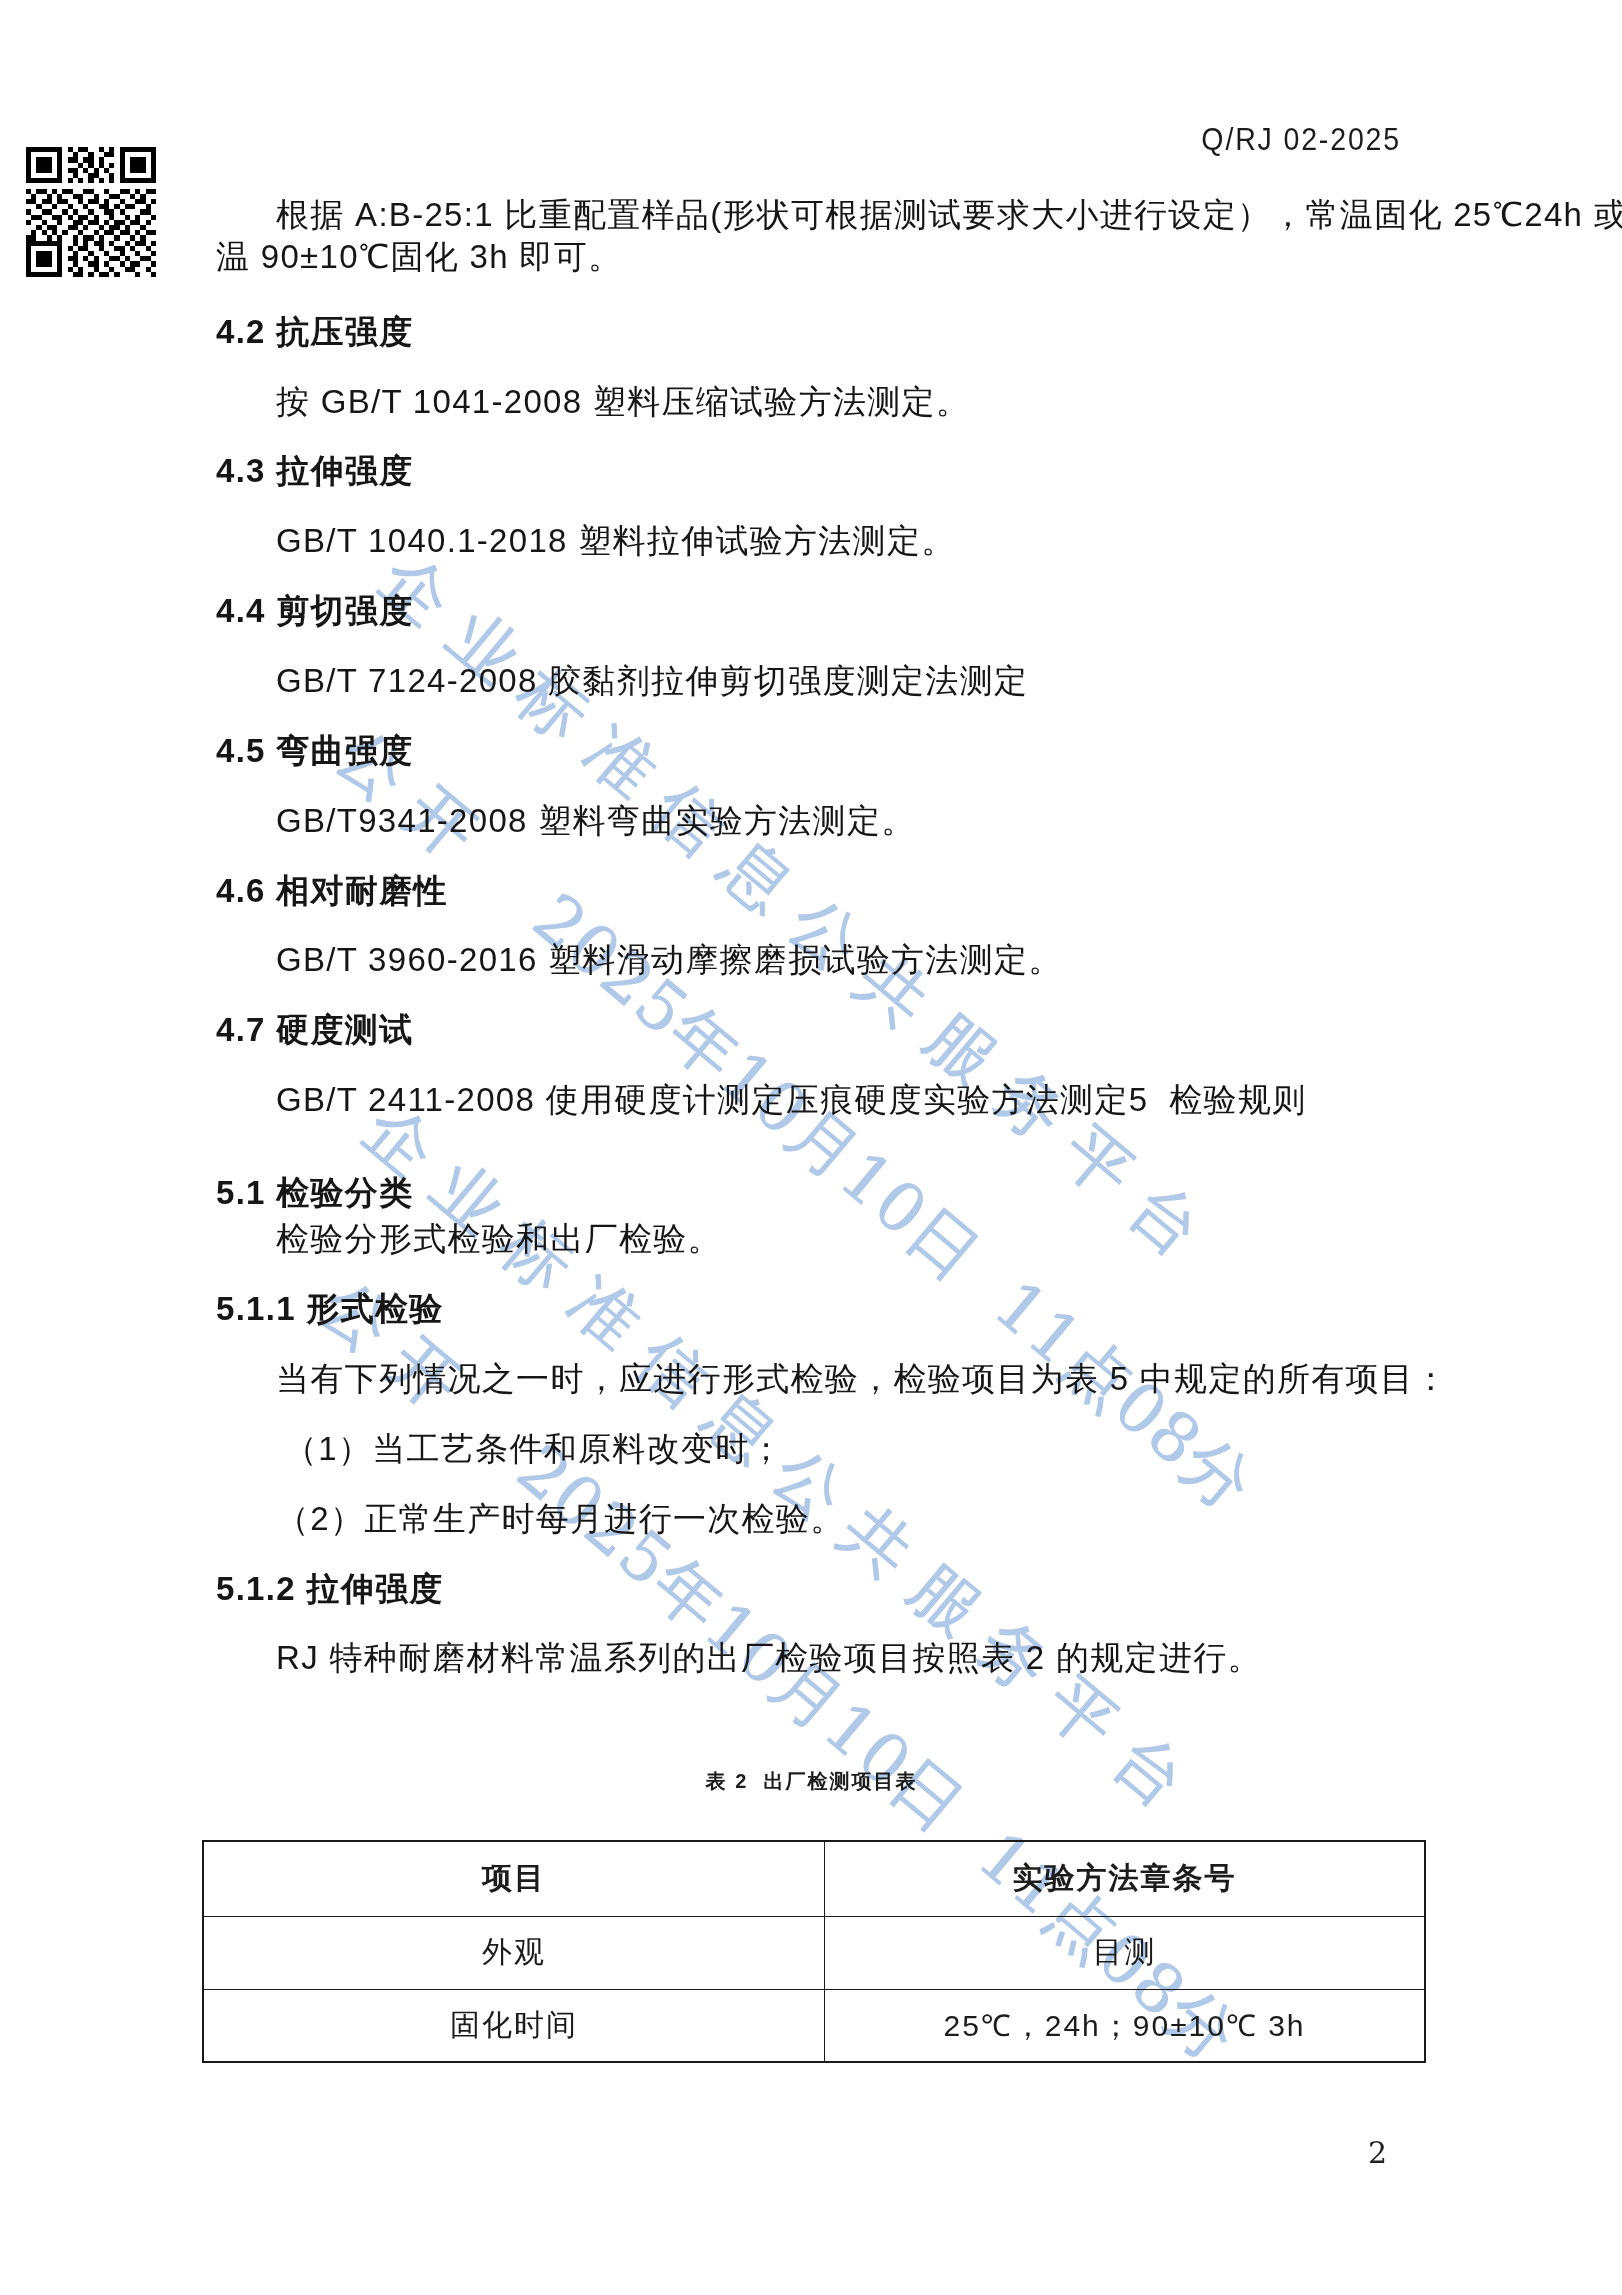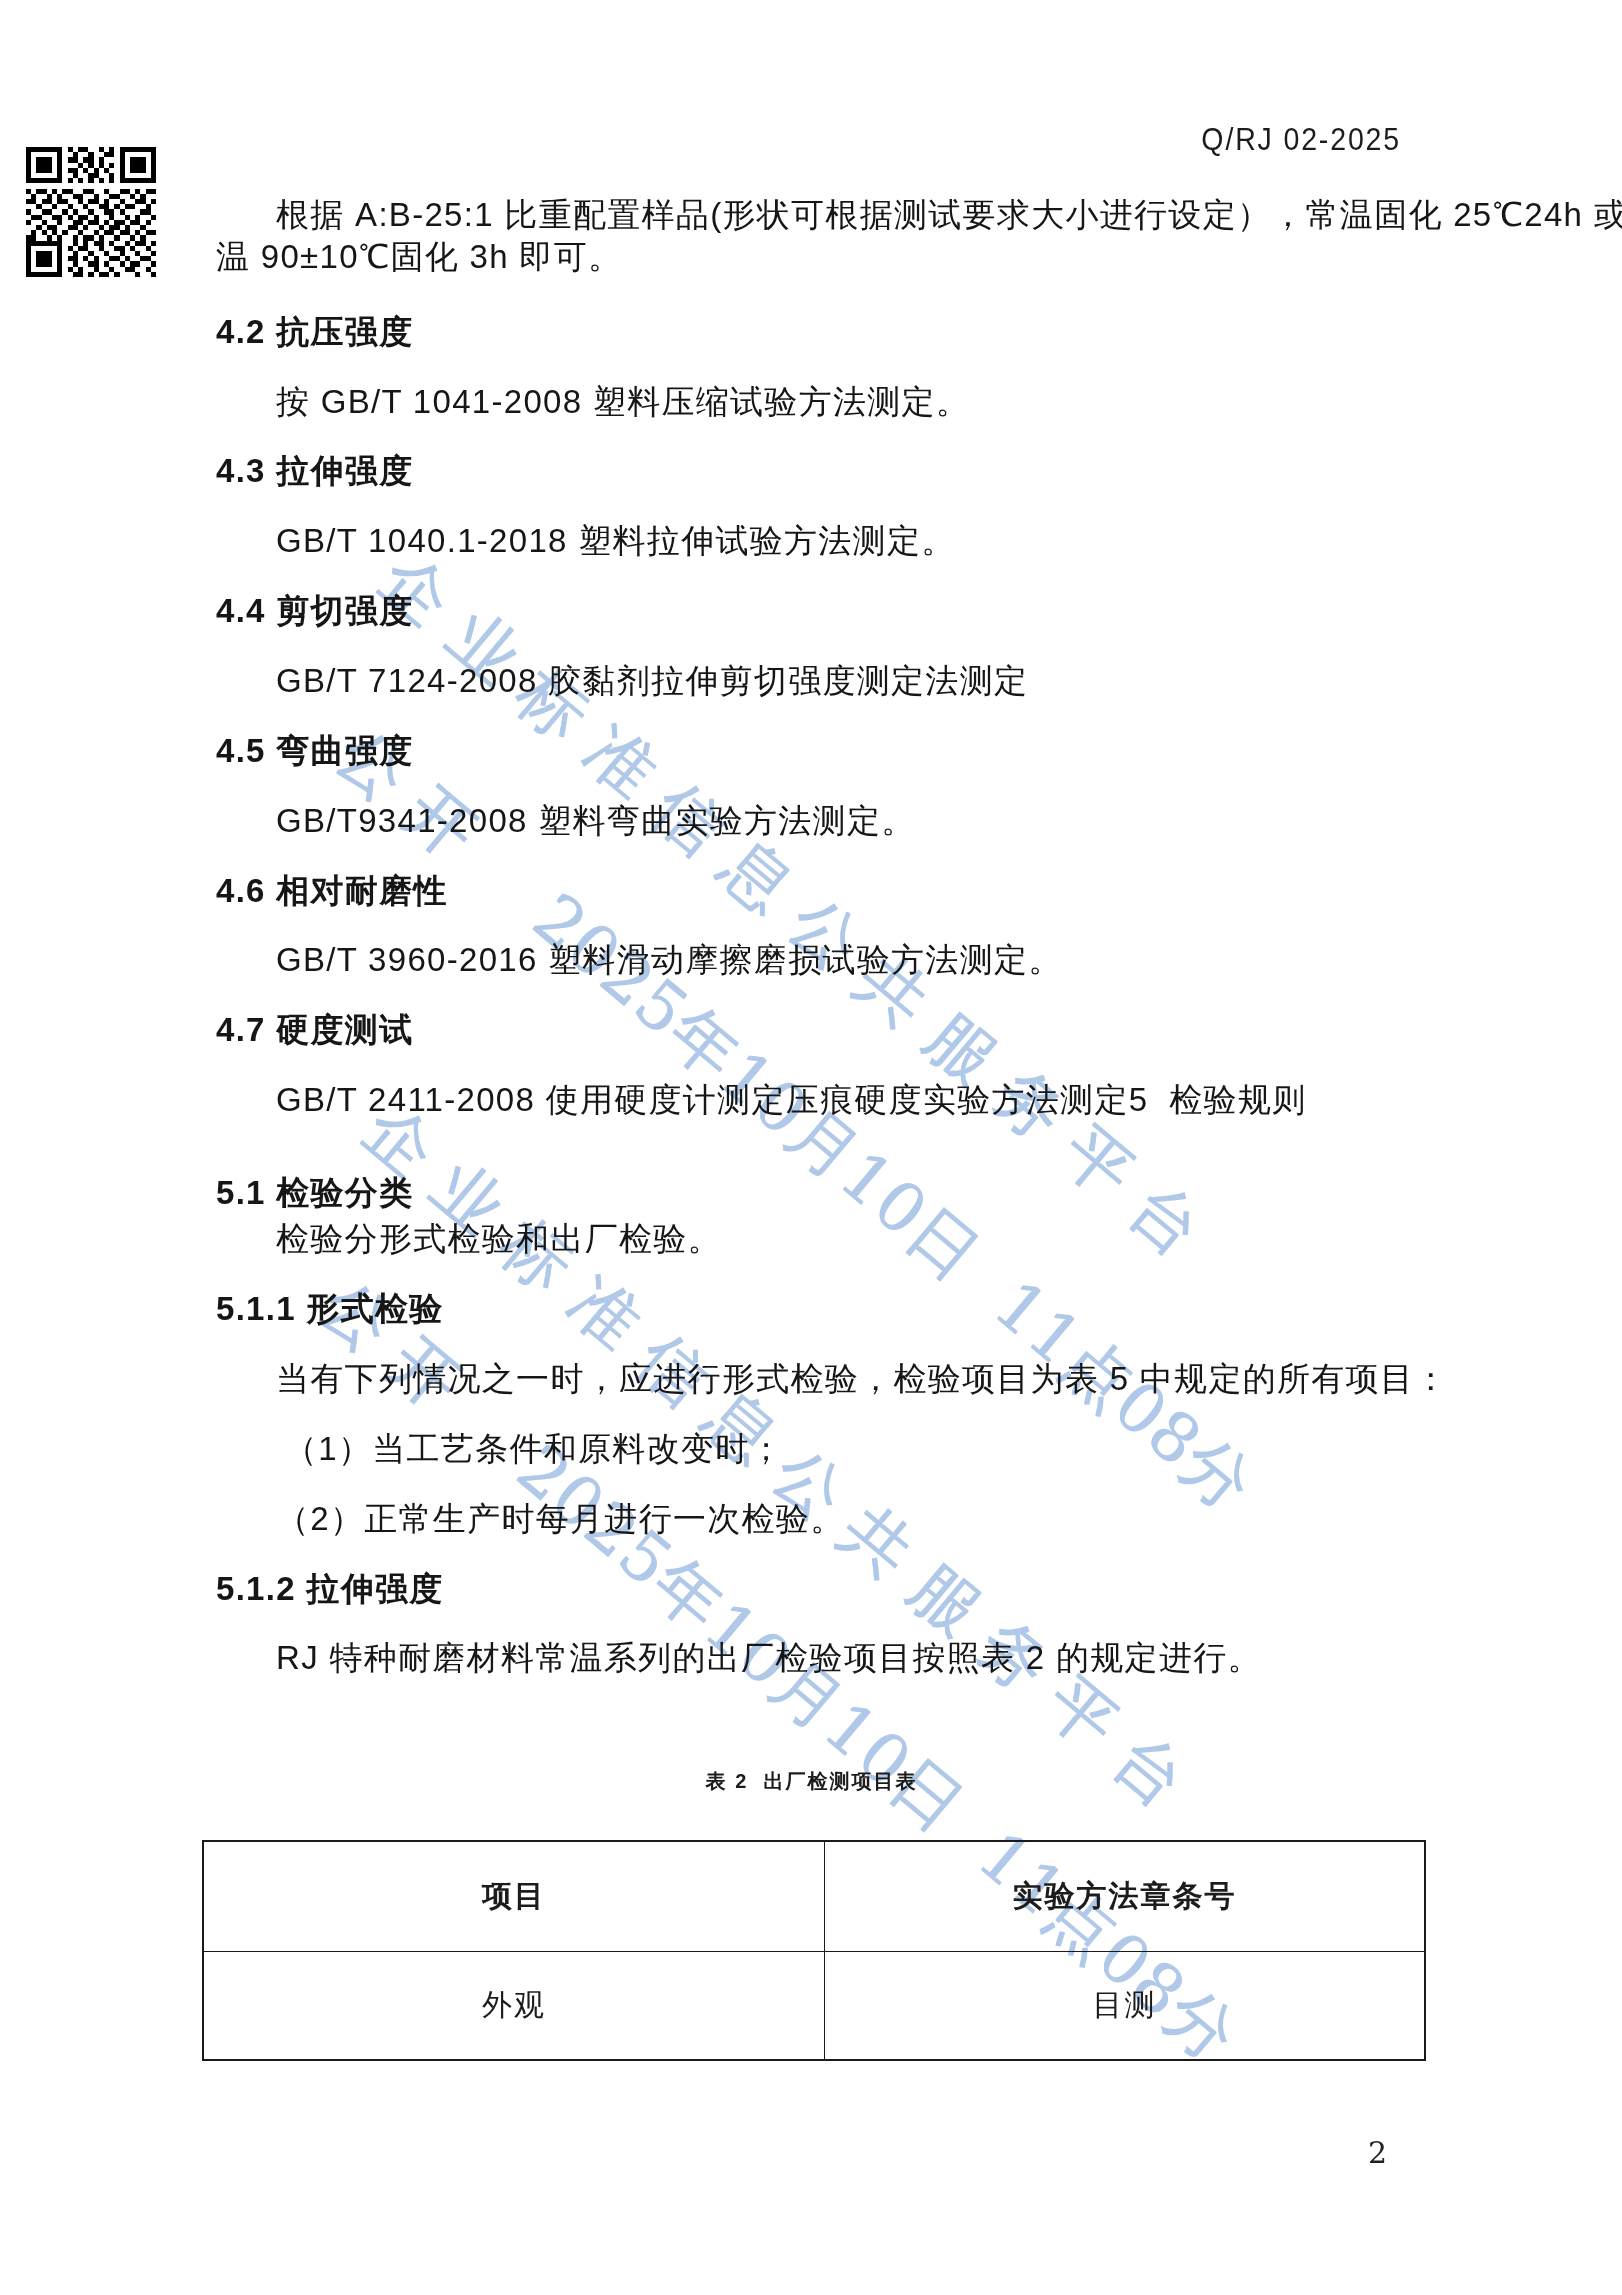--- a/index.html
+++ b/index.html
@@ -338,19 +338,23 @@
   <table class="doc-table">
     <tbody>
       <tr class="hdr">
         <td class="c1">项目</td>
         <td>实验方法章条号</td>
       </tr>
       <tr>
         <td class="c1">外观</td>
         <td>目测</td>
       </tr>
+      <tr>
+        <td class="c1">固化时间</td>
+        <td>25℃，24h；90±10℃ 3h</td>
+      </tr>
     </tbody>
   </table>
 
   <div class="page-num">2</div>
 
 </div>
 
 
 </body></html>

